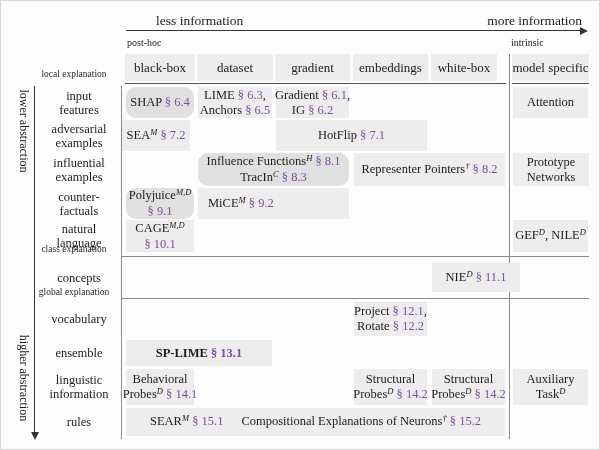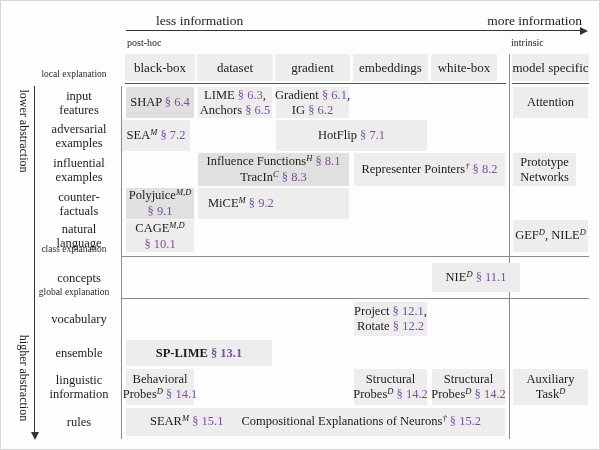--- a/index.html
+++ b/index.html
@@ -18,21 +18,21 @@
     border-top:8px solid #333;border-left:4px solid transparent;border-right:4px solid transparent;}
   .vtext{position:absolute;font-size:12px;white-space:nowrap;color:#1c1c1c;
     transform:translate(-50%,-50%) rotate(90deg);}
   .colheader{position:absolute;top:53px;height:27px;background:var(--cell,#ededed);
     display:flex;align-items:center;justify-content:center;font-size:13px;}
   .rowlabel{position:absolute;left:36px;width:84px;display:flex;flex-direction:column;
     align-items:center;justify-content:center;font-size:12.5px;line-height:14px;text-align:center;}
   .seclabel{position:absolute;left:26px;width:94px;text-align:center;font-size:9.5px;color:#2a2a2a;white-space:nowrap;}
   .cell{position:absolute;background:var(--cell,#ededed);display:flex;flex-direction:column;
     align-items:center;justify-content:center;font-size:12.5px;line-height:15px;}
-  .cell.dark{background:var(--celldark,#e0e0e0);}
+  .cell.dark{background:var(--celldark,#e0e0e0);border-radius:10px;}
   .cell.left{align-items:flex-start;padding-left:10px;box-sizing:border-box;}
   .cell-line{white-space:pre;}
   .ref{color:var(--ref,#7a4fa0);}
   .sup{font-size:8.5px;font-style:italic;position:relative;top:-4px;}
   .gap{display:inline-block;width:18px;}
 </style>
 </head>
 <body>
 
 <div id="figure" style="--ref: #7a4fa0; --cell: #ededed; --celldark: #e0e0e0; --text: #1c1c1c;">
@@ -128,21 +128,21 @@
       <div class="cell" style="left: 275px; top: 119px; width: 151px; height: 31px;">
         <div class="cell-line"><span>HotFlip </span><span class="ref">§ 7.1</span></div>
       </div>
       <div class="cell dark" style="left: 197px; top: 152px; width: 151px; height: 33px;">
         <div class="cell-line"><span>Influence Functions</span><span class="sup">H</span><span> </span><span class="ref">§ 8.1</span></div>
         <div class="cell-line"><span>TracIn</span><span class="sup">C</span><span> </span><span class="ref">§ 8.3</span></div>
       </div>
       <div class="cell" style="left: 353px; top: 152px; width: 151px; height: 33px;">
         <div class="cell-line"><span>Representer Pointers</span><span class="sup">†</span><span> </span><span class="ref">§ 8.2</span></div>
       </div>
-      <div class="cell" style="left: 512px; top: 152px; width: 63px; height: 33px;">
+      <div class="cell" style="left: 512px; top: 152px; width: 76px; height: 33px;">
         <div class="cell-line"><span>Prototype</span></div>
         <div class="cell-line"><span>Networks</span></div>
       </div>
       <div class="cell dark" style="left: 125px; top: 187px; width: 68px; height: 31px;">
         <div class="cell-line"><span>Polyjuice</span><span class="sup">M,D</span></div>
         <div class="cell-line"><span class="ref">§ 9.1</span></div>
       </div>
       <div class="cell left" style="left: 197px; top: 187px; width: 151px; height: 31px;">
         <div class="cell-line"><span>MiCE</span><span class="sup">M</span><span> </span><span class="ref">§ 9.2</span></div>
       </div>

